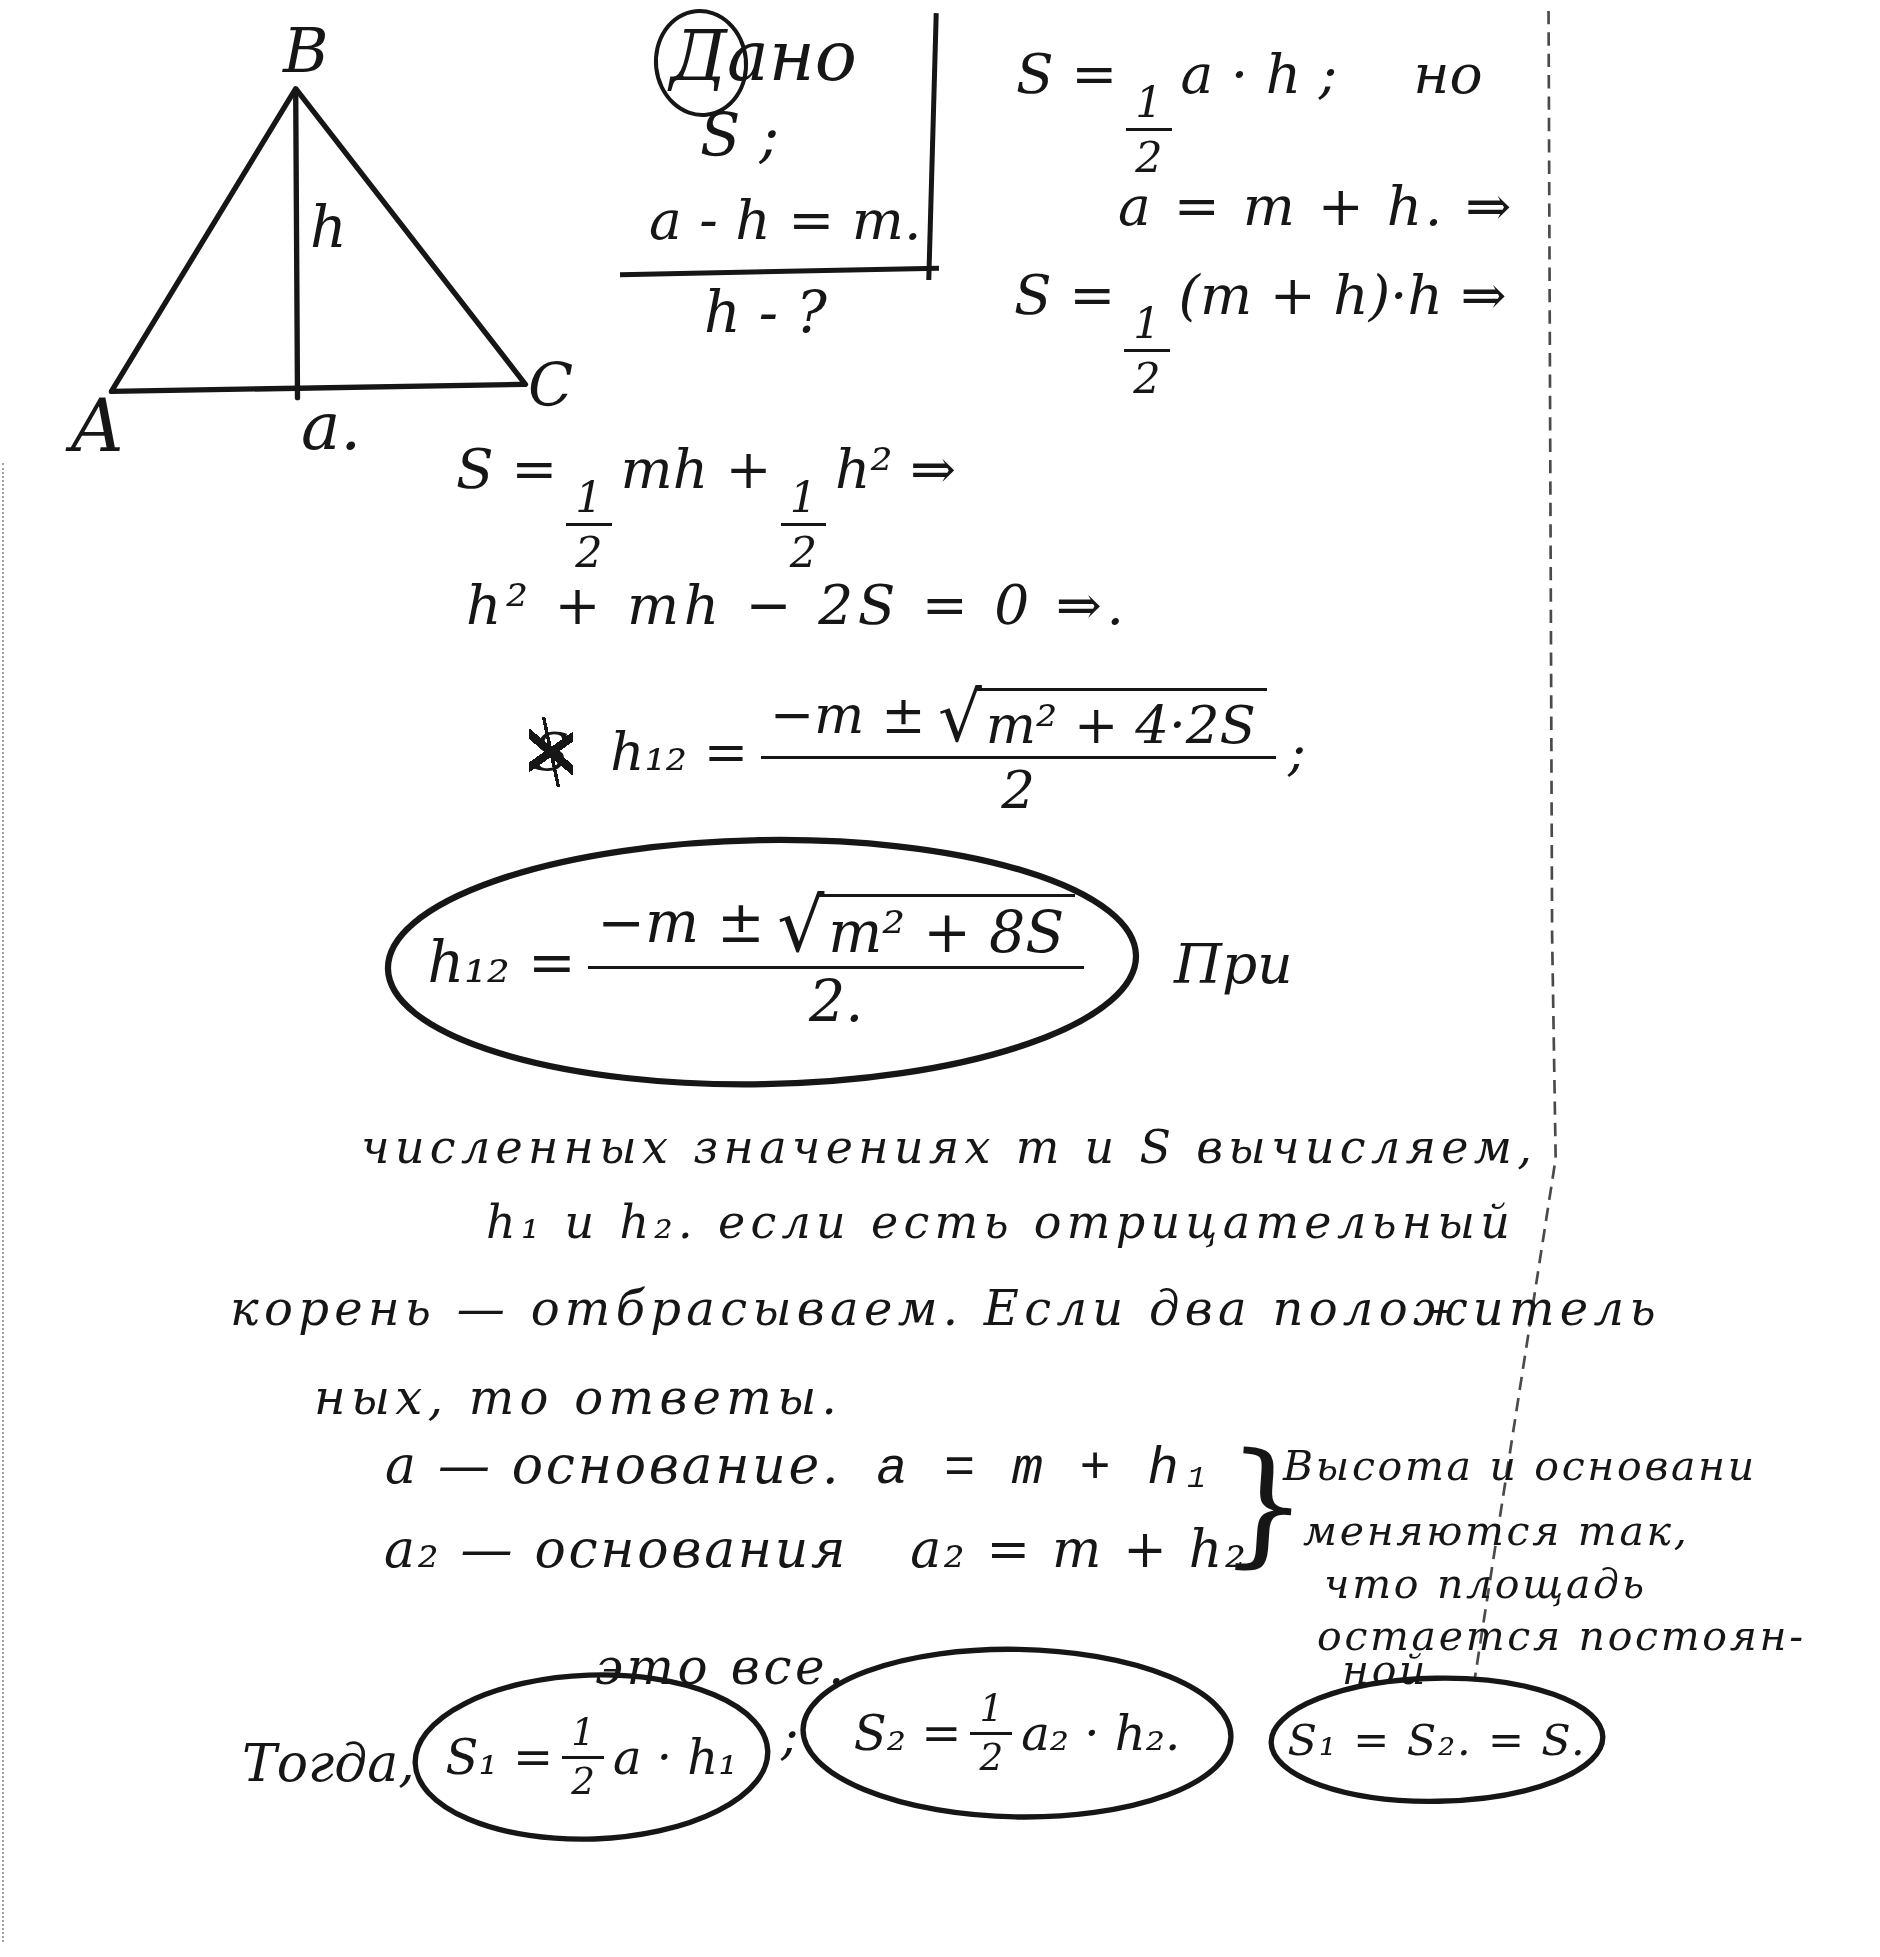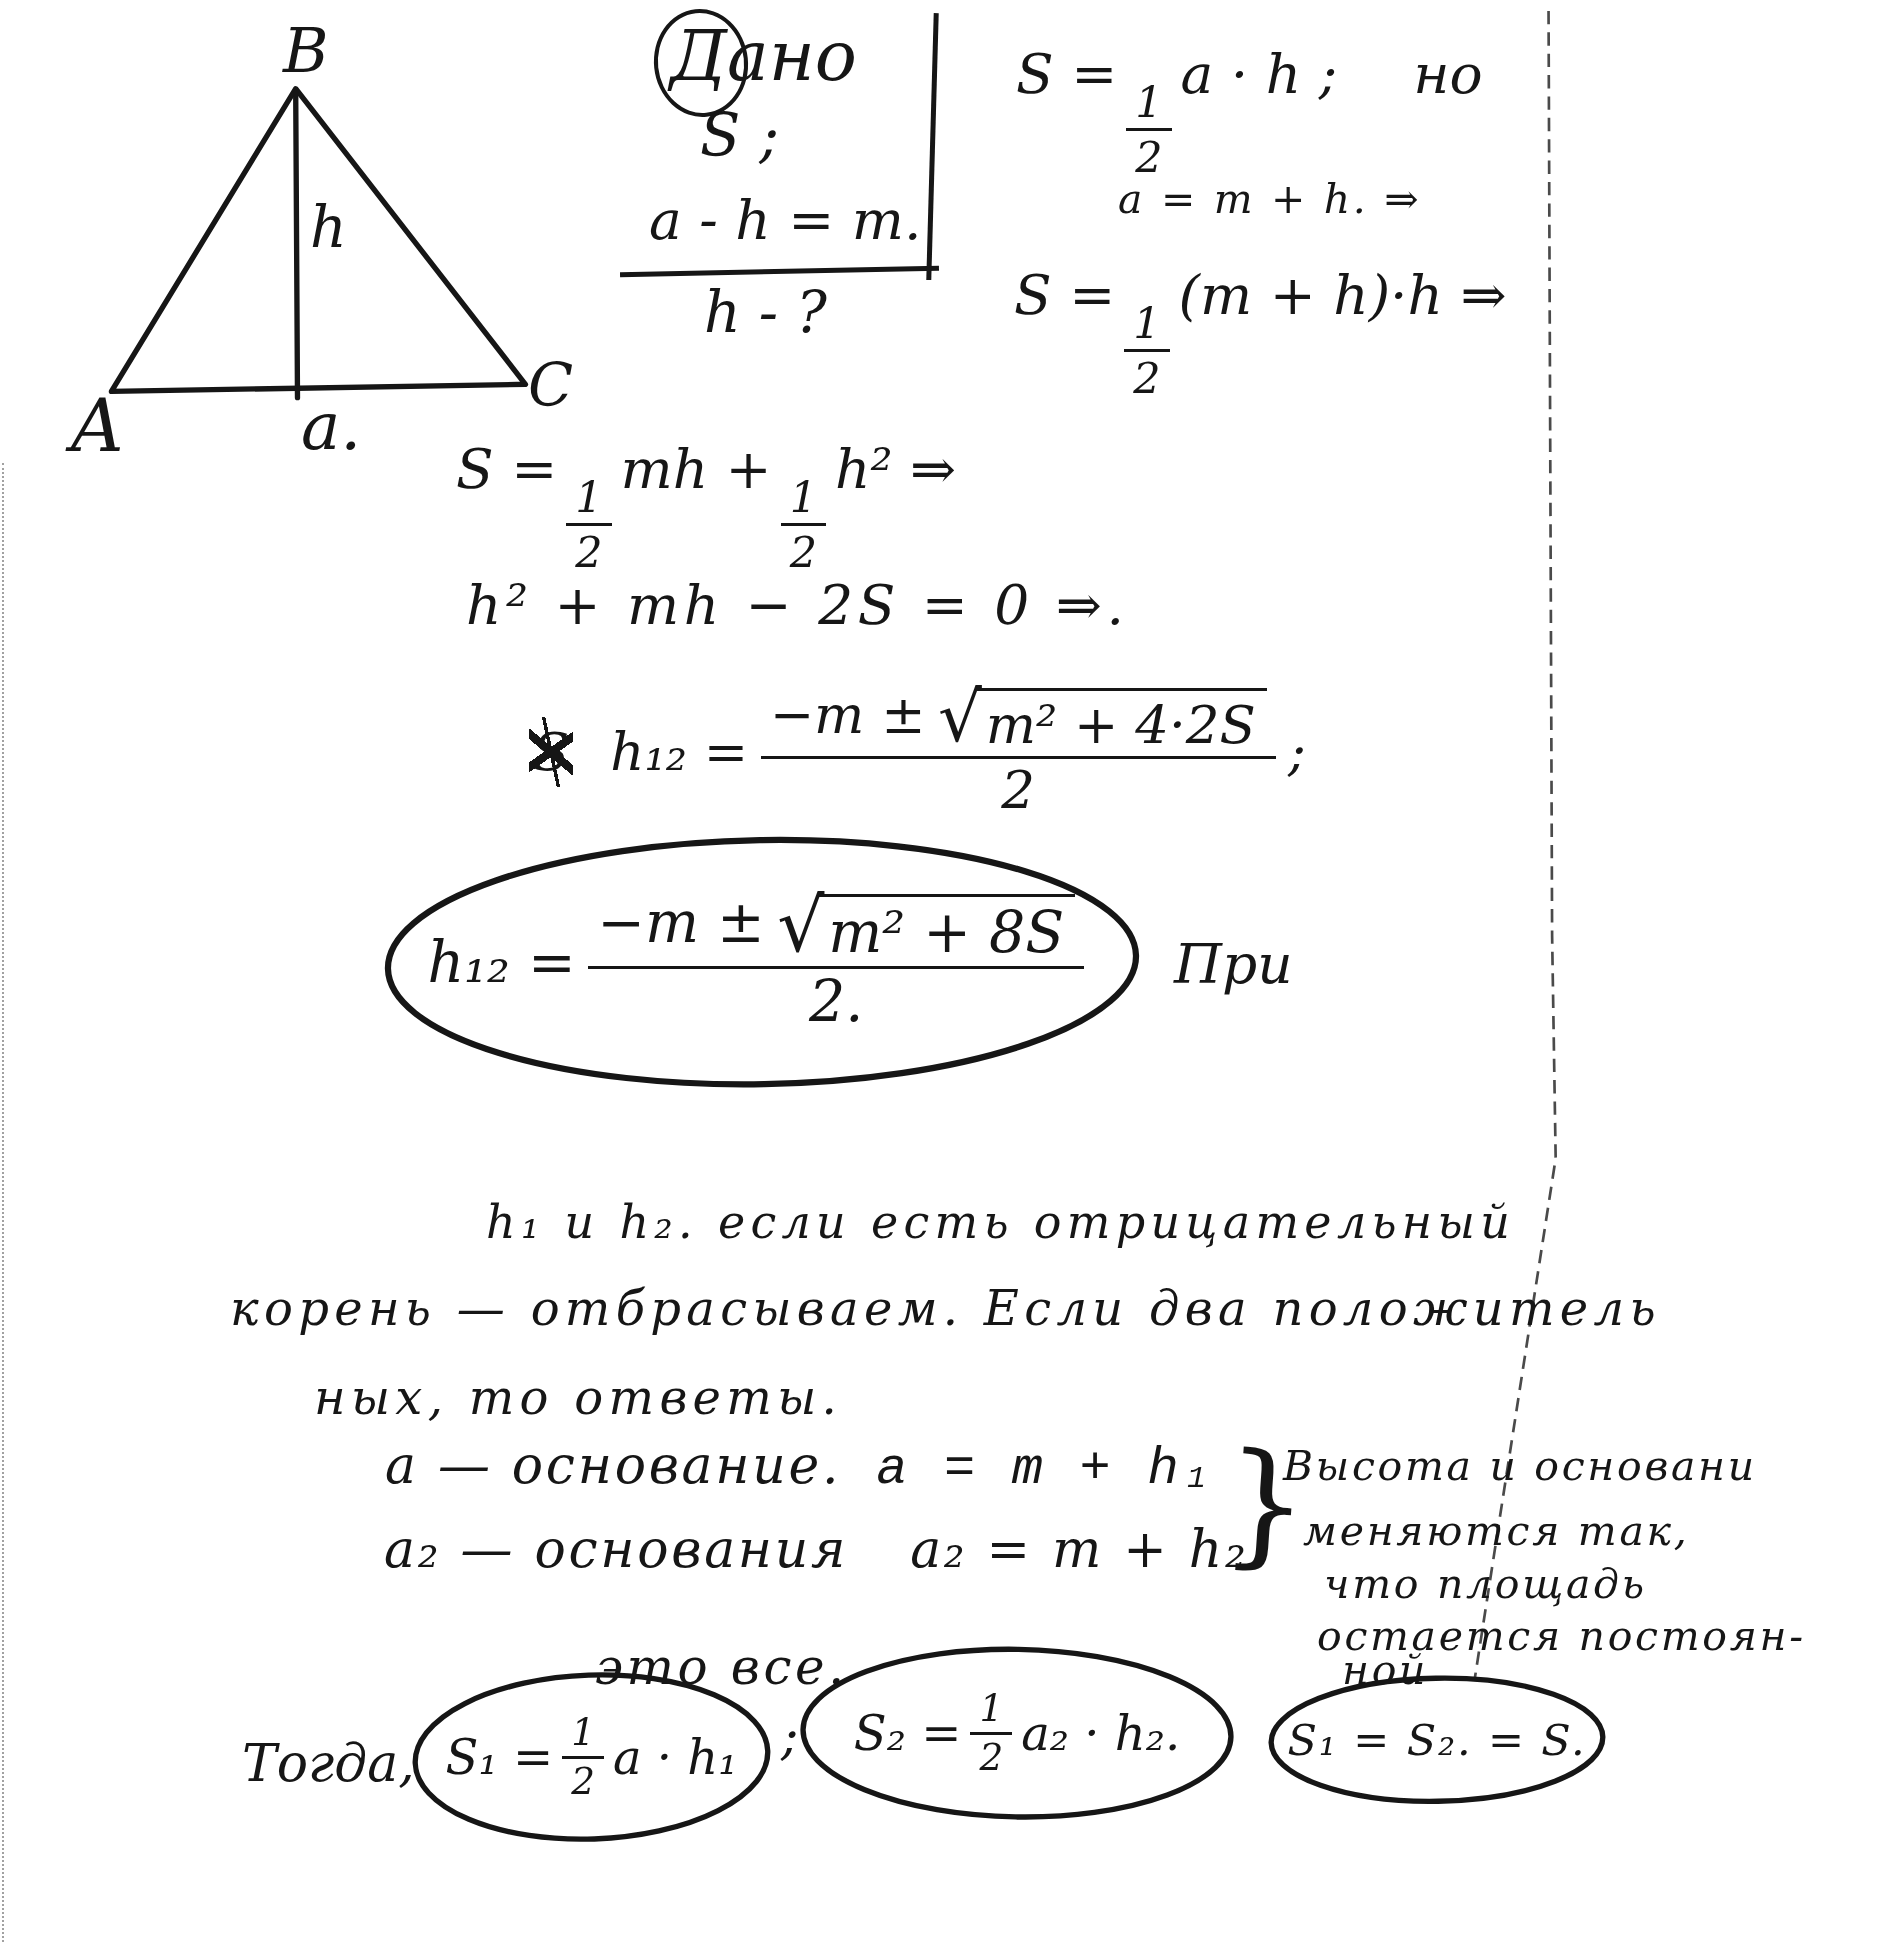--- a/index.html
+++ b/index.html
@@ -73,21 +73,21 @@
   <div class="stroke-line" style="left:620px;top:269px;width:319px;height:5.3px;transform:rotate(-1.2deg);"></div>
   <div class="stroke-line" style="left:930px;top:12.5px;width:4.5px;height:267px;transform:rotate(1.6deg);"></div>
   <span class="hw" style="left:704px;top:283px;font-size:57px;">h - ?</span>
 
   <div class="hw" style="left:1016px;top:46px;font-size:55px;">
     <span>S =</span><span class="frac small">
         <span class="num">1</span>
         <span class="den">2</span>
       </span><span>a · h ;</span><span style="margin-left:76px;">но</span>
   </div>
-  <div class="hw" style="left:1118px;top:178px;font-size:41px;letter-spacing:2.7px;">a = m + h.  ⇒</div>
+  <div class="hw" style="left:1118px;top:178px;font-size:55px;letter-spacing:2.7px;">a = m + h.  ⇒</div>
   <div class="hw" style="left:1014px;top:267px;font-size:55px;">
     <span>S =</span><span class="frac small">
         <span class="num">1</span>
         <span class="den">2</span>
       </span><span>(m + h)·h  ⇒</span>
   </div>
 
   <div class="hw" style="left:456px;top:441px;font-size:55px;">
     <span>S =</span><span class="frac small">
         <span class="num">1</span>
@@ -128,20 +128,21 @@
             <span class="sign">√</span>
             <span class="rad">m² + 8S</span>
           </span>
         </span>
         <span class="den">2.</span>
       </span>
     </div>
   </div>
   <span class="hw" style="left:1174px;top:936px;font-size:55px;">При</span>
 
+  <div class="hw" style="left:361px;top:1123px;font-size:46px;letter-spacing:5.3px;">численных  значениях  m и S  вычисляем,</div>
   <div class="hw" style="left:486px;top:1198px;font-size:46px;letter-spacing:5.3px;">h₁ и h₂.     если есть отрицательный</div>
   <div class="hw" style="left:230px;top:1283px;font-size:48px;letter-spacing:5.3px;">корень — отбрасываем.   Если два положитель</div>
   <div class="hw" style="left:314px;top:1372px;font-size:48px;letter-spacing:5.3px;">ных, то ответы.</div>
 
   <div class="hw" style="left:385px;top:1438px;font-size:52px;letter-spacing:2.7px;">
     <span>a — основание.</span><span style="margin-left:35px;font-family:Liberation Mono, monospace;">a = m + h₁</span>
   </div>
   <div class="hw" style="left:374px;top:1522px;font-size:52px;letter-spacing:2.7px;margin-left:10px;">
     <span>a₂ — основания</span><span style="margin-left:62px;">a₂ = m + h₂.</span>
   </div>

